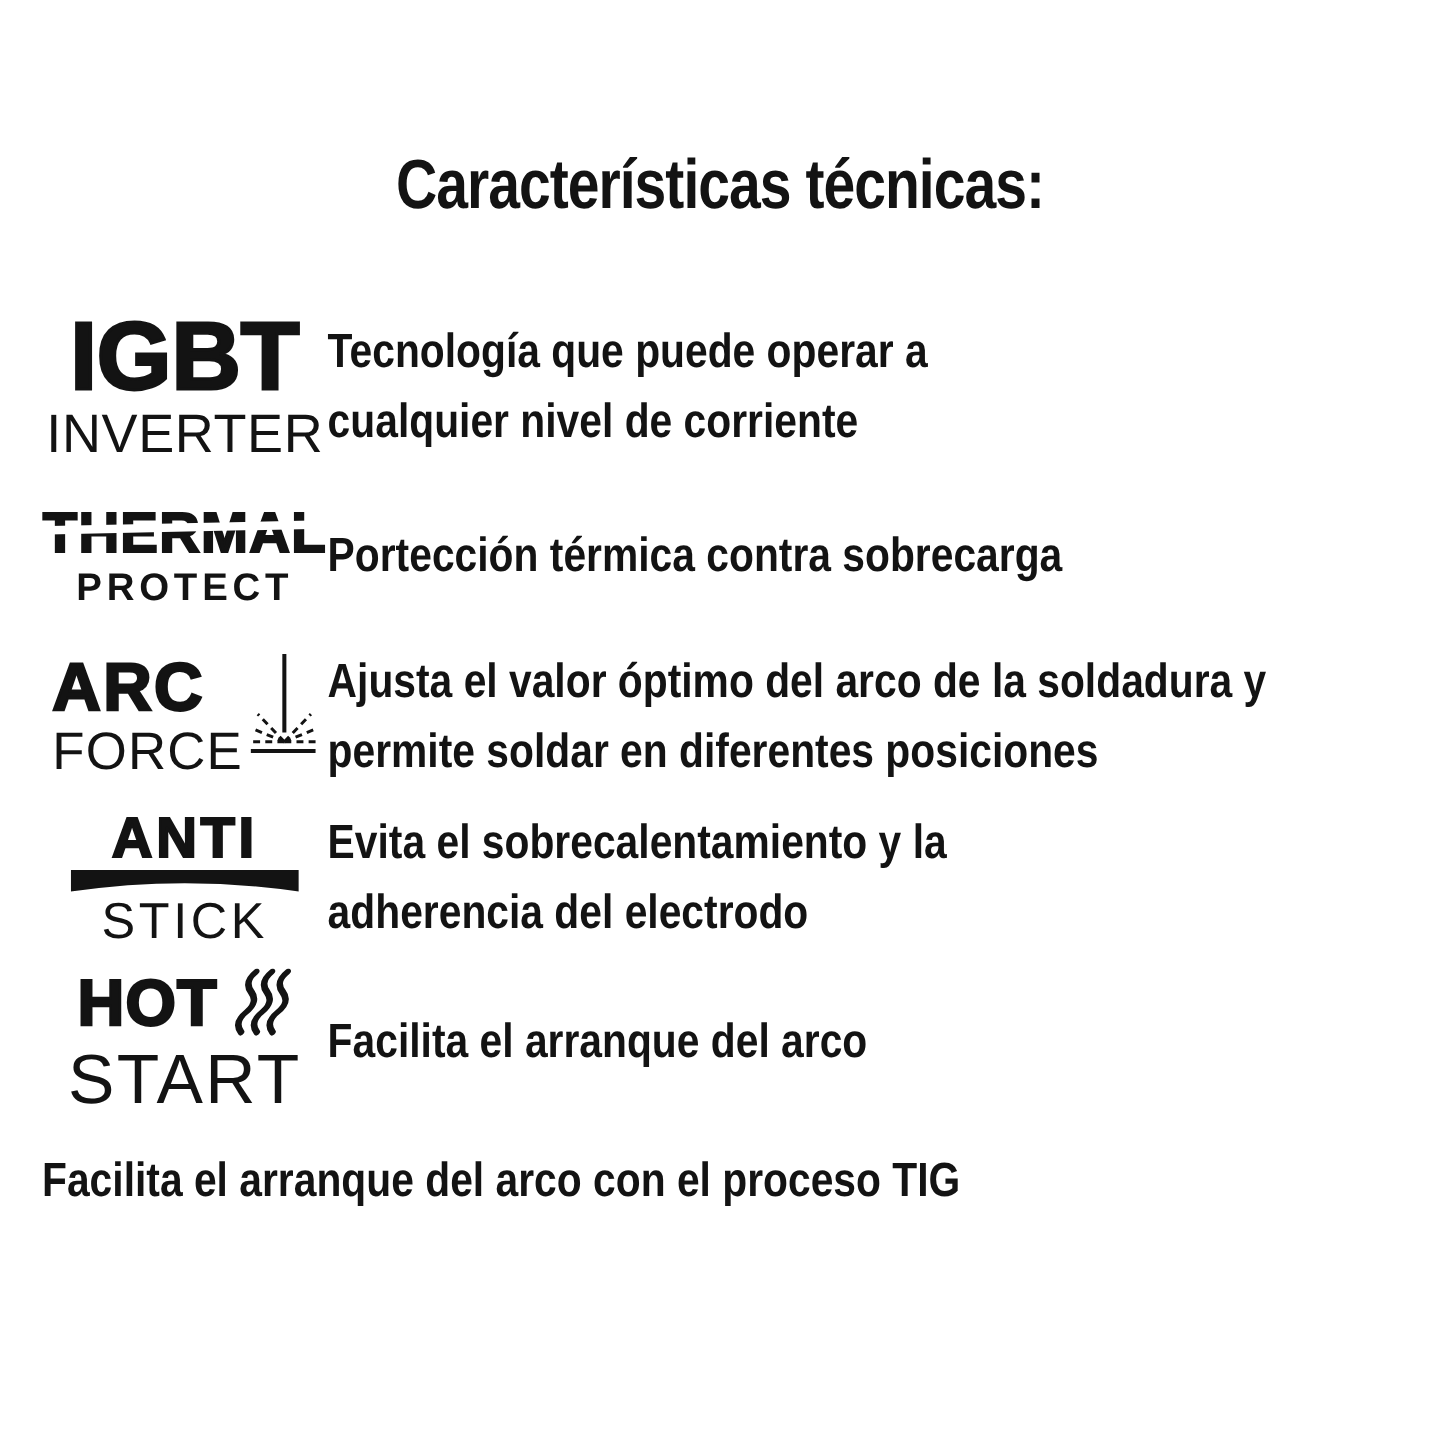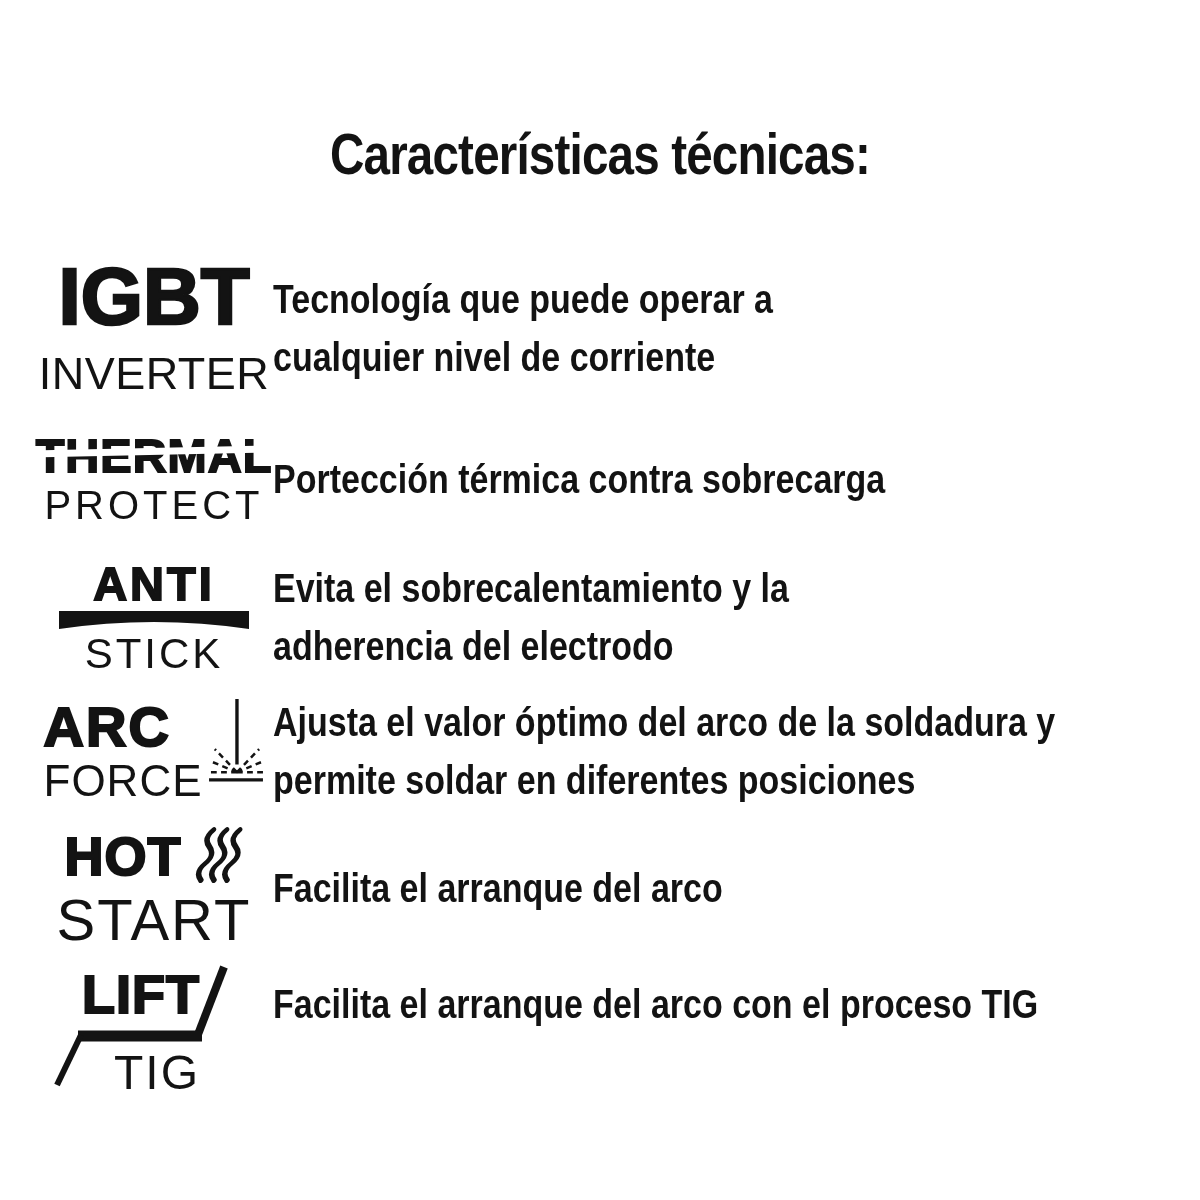--- a/index.html
+++ b/index.html
@@ -73,34 +73,34 @@
     -webkit-text-stroke: 2px #131313;
     white-space: nowrap;
   }
   .light {
     font-weight: 400;
     white-space: nowrap;
   }
 
   
   .igbt-top   { font-size: 80px; -webkit-text-stroke: 2.6px #131313; line-height: 0.95; }
-  .igbt-bot   { font-size: 45px; margin-top: 16px; letter-spacing: 0.5px; }
+  .igbt-bot   { font-size: 45px; margin-top: 4px; letter-spacing: 0.5px; }
 
   
   .thermal-wrap { position: relative; display: inline-block; }
   .thermal-top  { font-size: 47px; -webkit-text-stroke: 1.8px #131313; letter-spacing: 1px; }
   .thermal-stripe {
     position: absolute;
     left: -5px; right: -5px;
     top: 16px;
     height: 7px;
     background: #ffffff;
     transform: rotate(-1.2deg);
   }
-  .protect-bot { font-size: 40px; letter-spacing: 4px; margin-top: 6px; }
+  .protect-bot { font-size: 32px; letter-spacing: 4px; margin-top: 6px; font-weight: bold; }
 
   
   .arcforce { flex-direction: row; align-items: flex-end; gap: 4px; }
   .arc-col  { display: flex; flex-direction: column; align-items: flex-start; }
   .arc-top  { font-size: 56px; -webkit-text-stroke: 2.2px #131313; letter-spacing: 2px; }
   .arc-bot  { font-size: 44px; letter-spacing: 1px; margin-top: 4px; }
 
   
   .anti-top  { font-size: 47px; -webkit-text-stroke: 1.8px #131313; letter-spacing: 3px; }
   .anti-bar  { margin-top: 4px; margin-bottom: 2px; }
@@ -157,34 +157,20 @@
     <div class="row r2">
       <div class="badge">
         <span class="thermal-wrap">
           <span class="heavy thermal-top">THERMAL</span>
           <span class="thermal-stripe"></span>
         </span>
         <div class="light protect-bot">PROTECT</div>
       </div>
       <div class="desc">
         <div class="line">Portección térmica contra sobrecarga</div>
-      </div>
-    </div>
-
-    <div class="row r4">
-      <div class="badge">
-        <div class="heavy anti-top">ANTI</div>
-        <svg class="anti-bar" width="190" height="20" viewBox="0 0 190 20">
-          <path d="M0,0 H190 V18 Q95,4 0,18 Z" fill="#131313"></path>
-        </svg>
-        <div class="light stick-bot">STICK</div>
-      </div>
-      <div class="desc">
-        <div class="line">Evita el sobrecalentamiento y la</div>
-        <div class="line">adherencia del electrodo</div>
       </div>
     </div>
 
     <div class="row r3">
       <div class="badge arcforce">
         <div class="arc-col">
           <div class="heavy arc-top">ARC</div>
           <div class="light arc-bot">FORCE</div>
         </div>
         <svg width="58" height="104" viewBox="0 0 60 108">
@@ -199,50 +185,53 @@
           </g>
           <line x1="2" y1="84" x2="58" y2="84" stroke="#131313" stroke-width="3.5"></line>
         </svg>
       </div>
       <div class="desc">
         <div class="line">Ajusta el valor óptimo del arco de la soldadura y</div>
         <div class="line">permite soldar en diferentes posiciones</div>
       </div>
     </div>
 
+    <div class="row r4">
+      <div class="badge">
+        <div class="heavy anti-top">ANTI</div>
+        <svg class="anti-bar" width="190" height="20" viewBox="0 0 190 20">
+          <path d="M0,0 H190 V18 Q95,4 0,18 Z" fill="#131313"></path>
+        </svg>
+        <div class="light stick-bot">STICK</div>
+      </div>
+      <div class="desc">
+        <div class="line">Evita el sobrecalentamiento y la</div>
+        <div class="line">adherencia del electrodo</div>
+      </div>
+    </div>
+
     <div class="row r5">
       <div class="badge">
         <div class="hot-row">
           <div class="heavy hot-top">HOT</div>
           <svg width="52" height="58" viewBox="0 0 54 62">
             <g fill="none" stroke="#131313" stroke-width="5.5" stroke-linecap="round" transform="skewX(-14) translate(13,0)">
               <path d="M10,3 Q1,12 10,21 Q19,30 10,39 Q1,48 10,57"></path>
               <path d="M24,3 Q15,12 24,21 Q33,30 24,39 Q15,48 24,57"></path>
               <path d="M38,3 Q29,12 38,21 Q47,30 38,39 Q29,48 38,57"></path>
             </g>
           </svg>
         </div>
         <div class="light start-bot">START</div>
       </div>
       <div class="desc">
         <div class="line">Facilita el arranque del arco</div>
       </div>
     </div>
 
     <div class="row r6">
-      <div class="badge">
-        <div class="lifttig">
-          <svg class="lift-svg" width="200" height="148" viewBox="0 0 200 148">
-            <line x1="170" y1="2" x2="143" y2="72" stroke="#131313" stroke-width="8"></line>
-            <line x1="24" y1="71" x2="148" y2="71" stroke="#131313" stroke-width="11"></line>
-            <line x1="27" y1="70" x2="3" y2="120" stroke="#131313" stroke-width="6"></line>
-          </svg>
-          <div class="heavy lift-top">LIFT</div>
-          <div class="light tig-bot">TIG</div>
-        </div>
-      </div>
       <div class="desc">
         <div class="line">Facilita el arranque del arco con el proceso TIG</div>
       </div>
     </div>
 
   </div>
 </div>
 
 </body></html>

